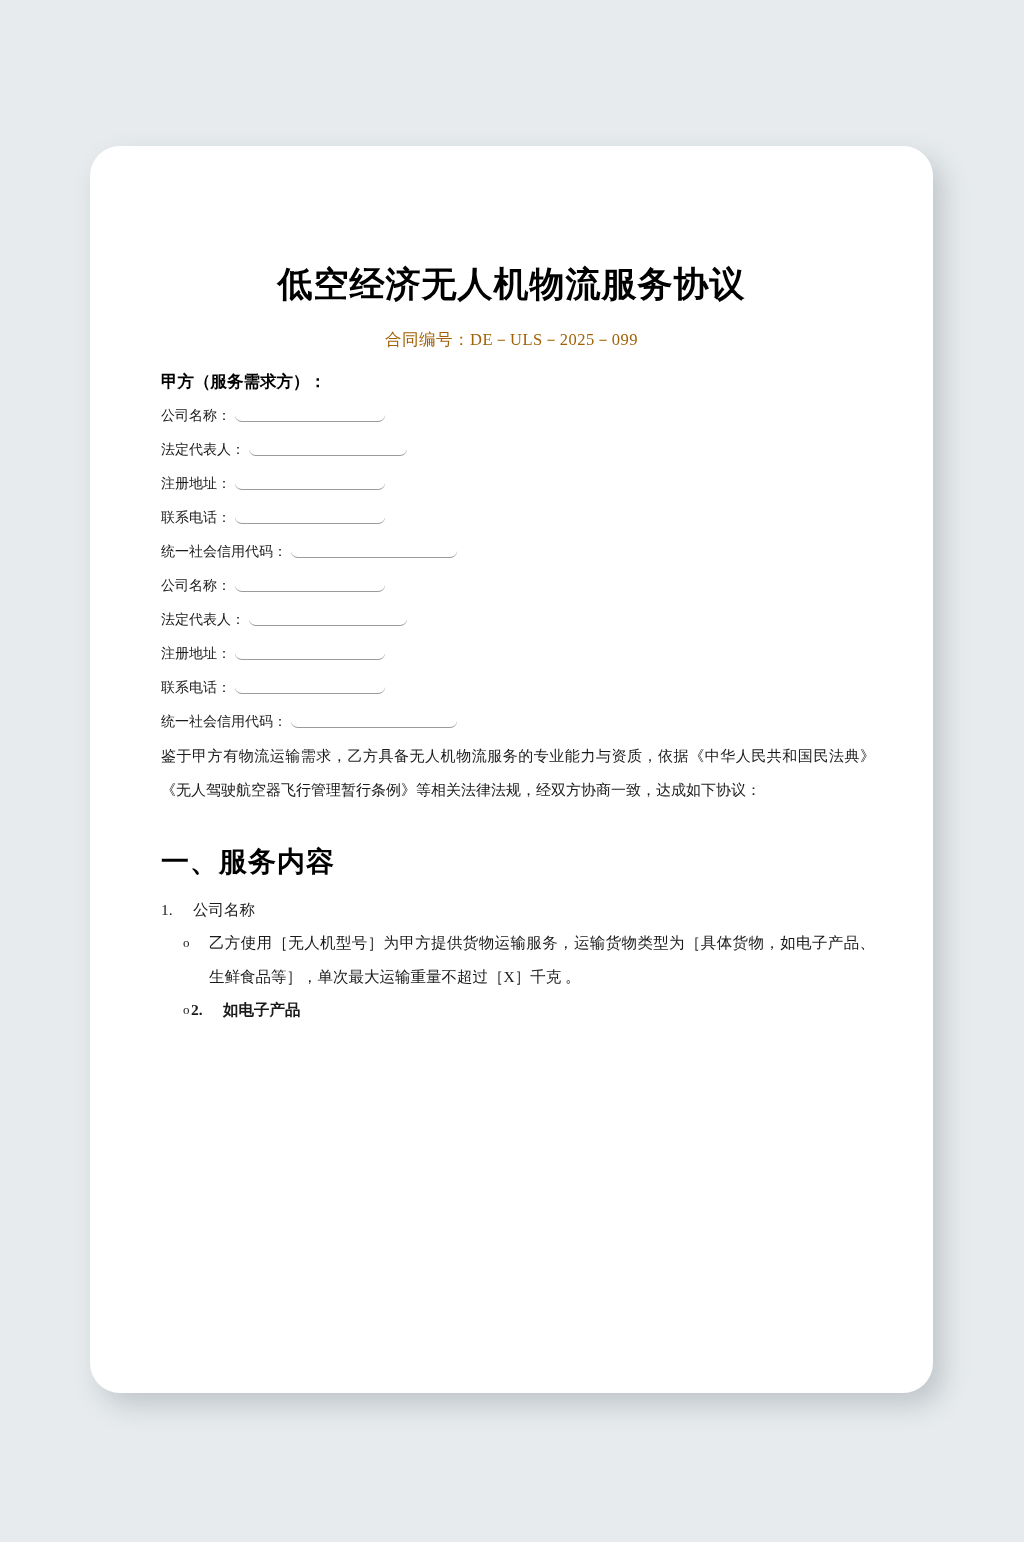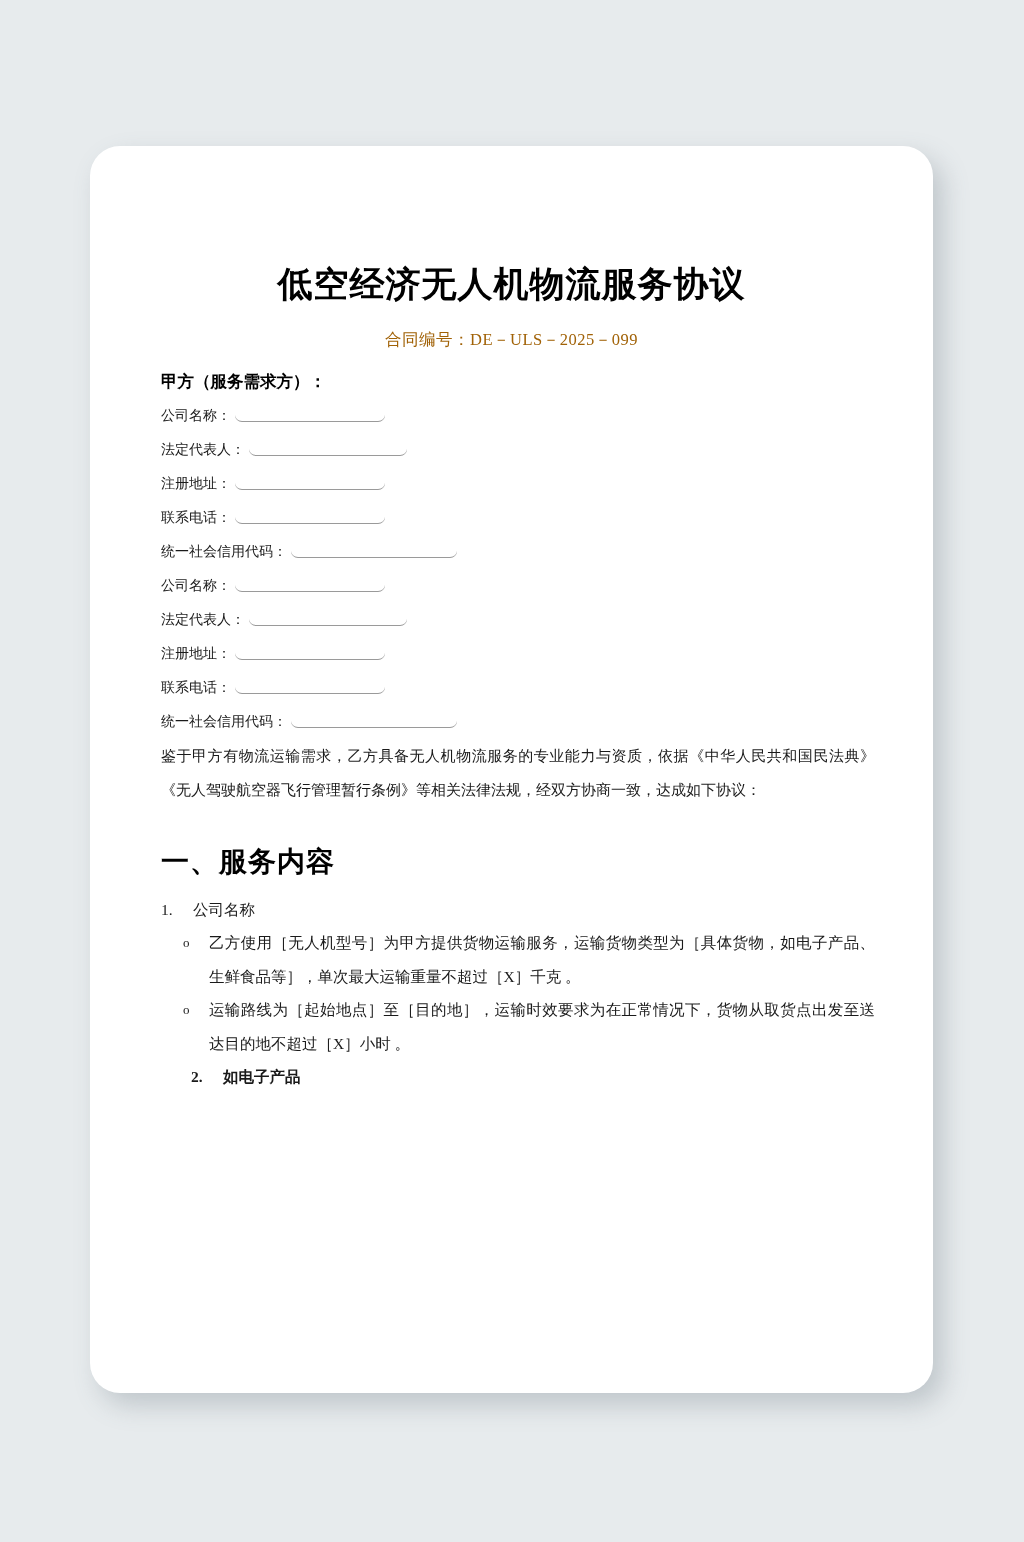--- a/index.html
+++ b/index.html
@@ -224,21 +224,20 @@
           <span>公司名称</span>
         </li>
 
         <ul class="sub-list">
           <li class="sub-item">
             <span class="bullet">o</span>
             <span>乙方使用［无人机型号］为甲方提供货物运输服务，运输货物类型为［具体货物，如电子产品、生鲜食品等］，单次最大运输重量不超过［X］千克 。</span>
           </li>
           <li class="sub-item">
             <span class="bullet">o</span>
-            <span>运输路线为［起始地点］至［目的地］，运输时效要求为在正常情况下，货物从取货点出发至送达目的地不超过［X］小时 。</span>
           </li>
         </ul>
 
         <li class="num-item indented">
           <span class="marker">2.</span>
           <span>如电子产品</span>
         </li>
       </ol>
 
     </div>

